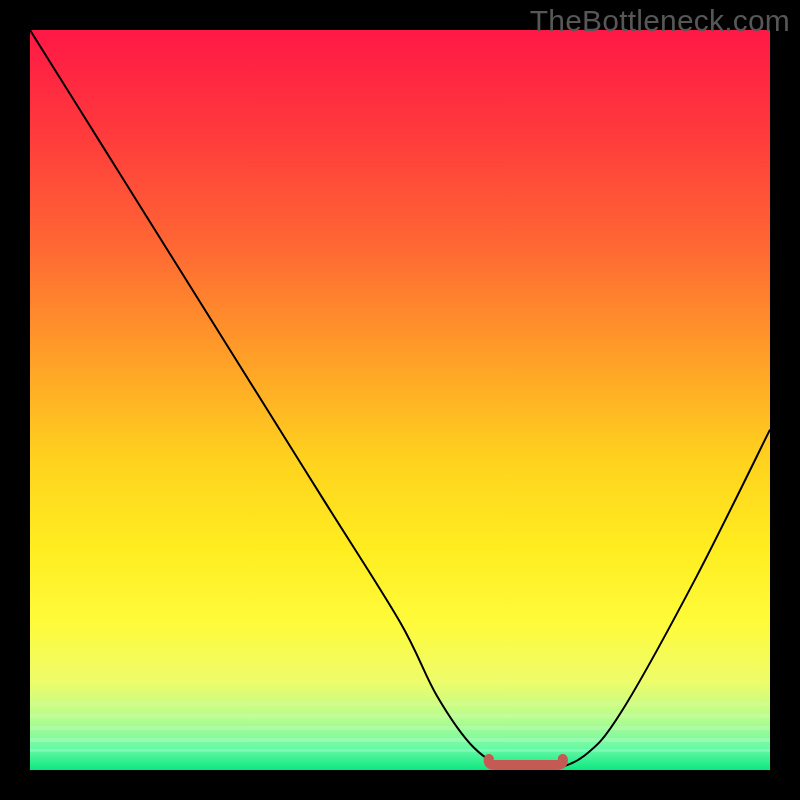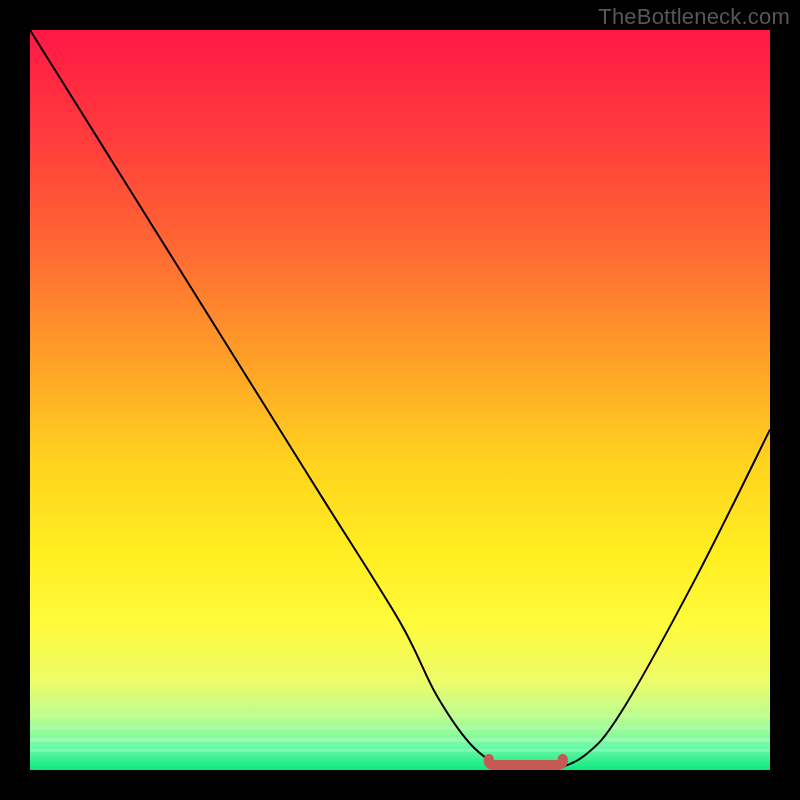--- a/index.html
+++ b/index.html
@@ -15,21 +15,21 @@
     position: relative;
     width: 800px;
     height: 800px;
     background: #000;
   }
   .watermark {
     position: absolute;
     top: 4px;
     right: 10px;
     color: #575757;
-    font-size: 22px;
+    font-size: 30px;
     font-weight: 500;
     letter-spacing: 0.2px;
     z-index: 5;
   }
   .plot-area {
     position: absolute;
     left: 30px;
     top: 30px;
     width: 740px;
     height: 740px;

